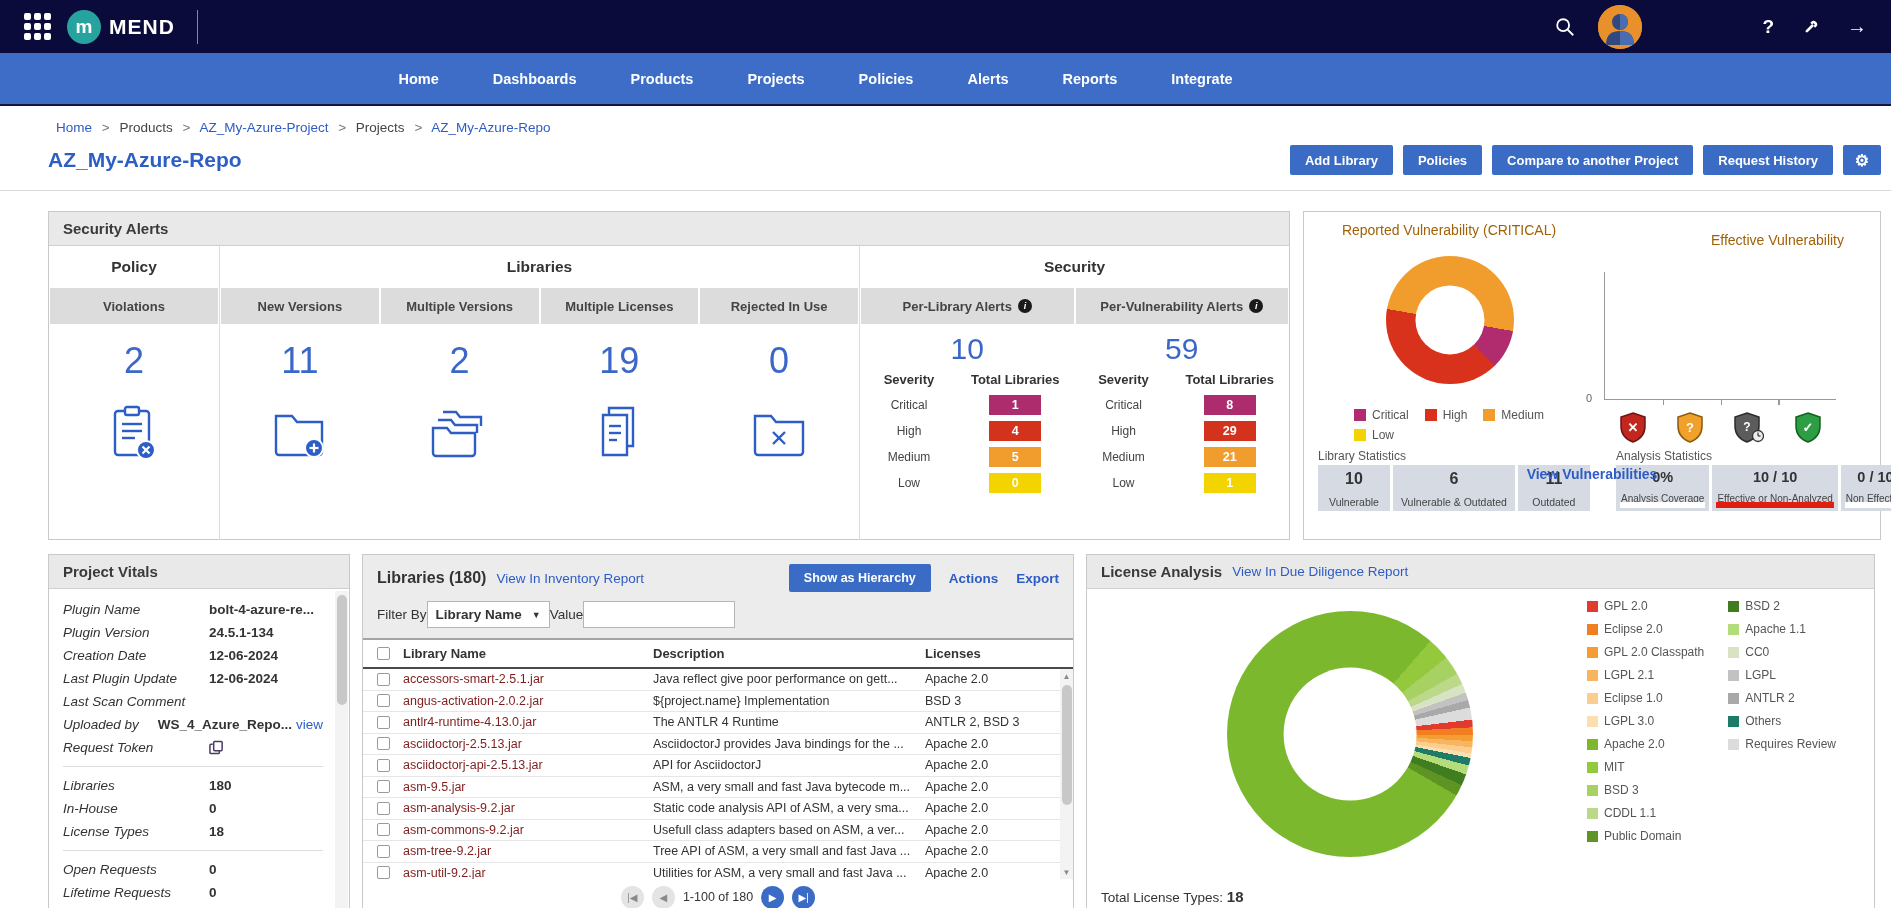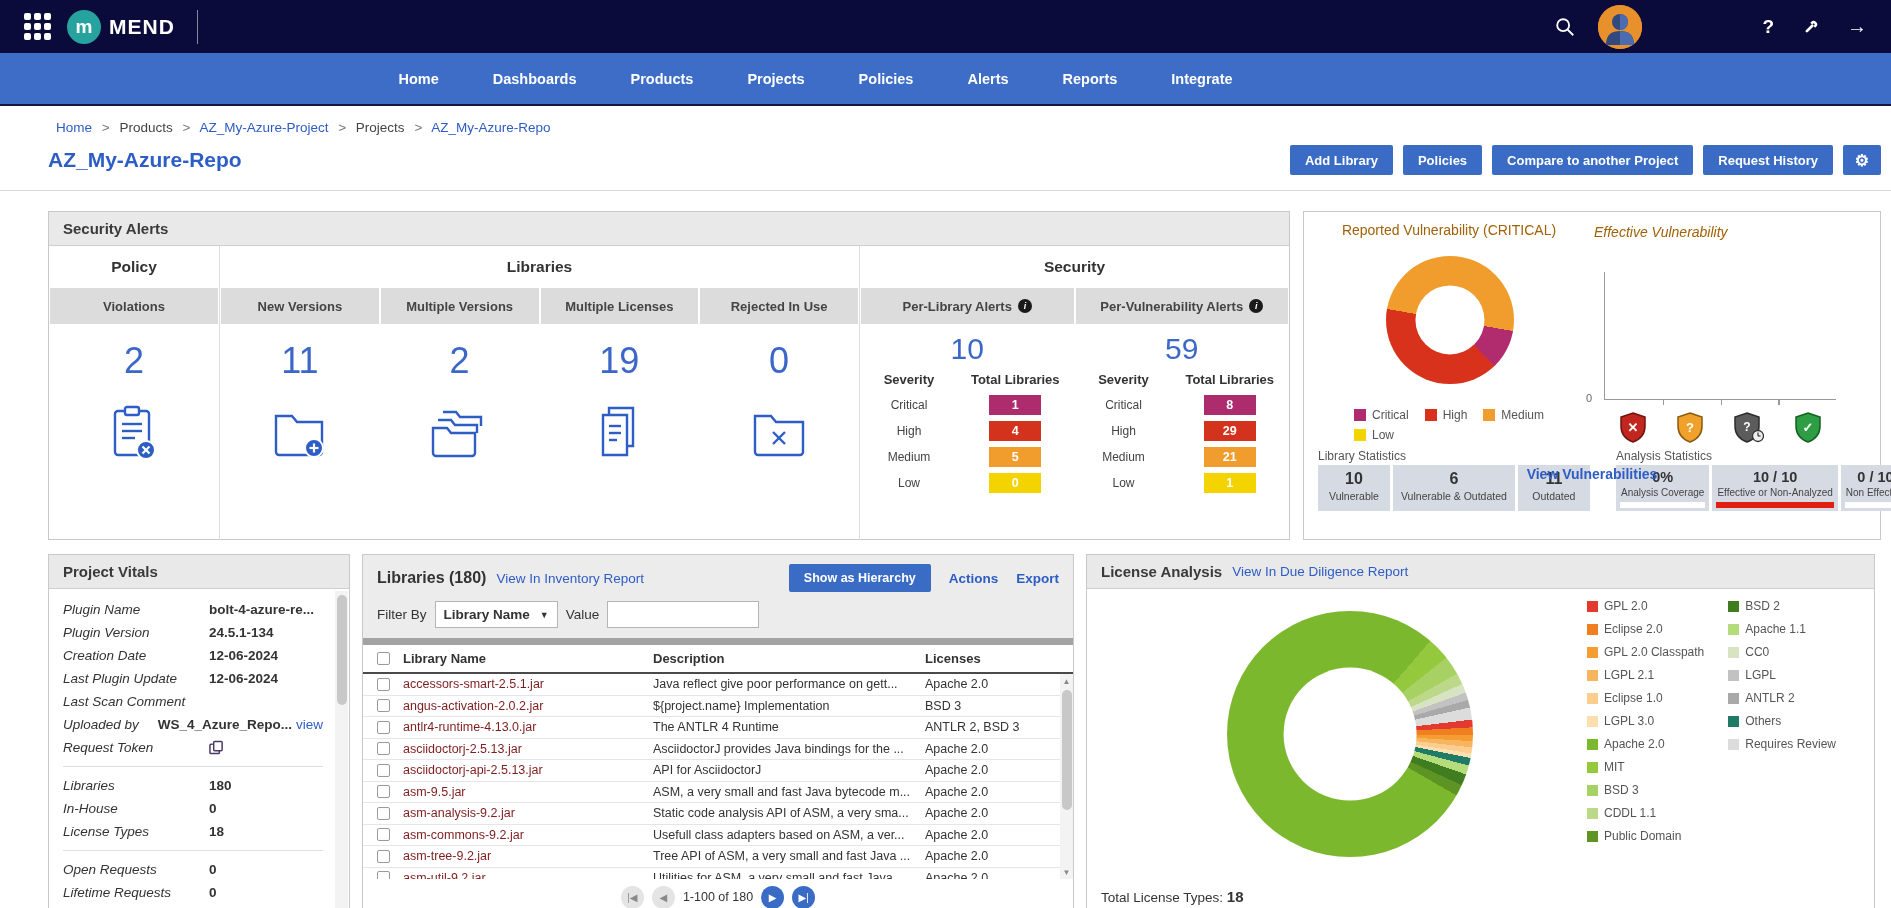--- a/index.html
+++ b/index.html
@@ -79,21 +79,21 @@
   .leg-it { display:flex; align-items:center; gap:6px; }
   .leg-sq { width:12px; height:12px; }
   .axis-area { position:absolute; left:300px; top:60px; width:232px; height:128px; border-left:1.5px solid #999; border-bottom:1.5px solid #999; }
   .axis-zero { position:absolute; left:282px; top:180px; font-size:11px; color:#666; }
   .tick { position:absolute; bottom:-6px; width:1.5px; height:6px; background:#999; }
   .shields { position:absolute; left:300px; top:200px; width:232px; display:flex; justify-content:space-around; }
   .statlabel { position:absolute; font-size:12px; color:#555; }
   .statrow { position:absolute; display:flex; gap:3px; }
   .sbox { background:#d5dae3; text-align:center; padding-top:5px; height:46px; }
   .sbox .sv { font-size:16px; font-weight:bold; color:#333; }
-  .sbox .sn { font-size:10.5px; color:#444; margin-top:2px; white-space:nowrap; }
+  .sbox .sn { font-size:10.5px; color:#444; margin-top:8px; white-space:nowrap; }
   .abox { height:46px; position:relative; padding-top:4px; }
   .abox .sv { font-size:14.5px; }
   .abox .sn { font-size:10px; }
   .abar { position:absolute; left:4px; right:4px; bottom:3px; height:6px; }
   .vlink { position:absolute; left:0; right:0; top:254px; text-align:center; font-size:14px; font-weight:bold; color:#2e5cc5; cursor:pointer; }
 
   
   .row2 { display:flex; margin:14px 10px 0 48px; align-items:flex-start; }
   .vitals-panel { width:302px; height:390px; position:relative; }
   .libs-panel { width:712px; height:362px; margin-left:12px; display:flex; flex-direction:column; }
@@ -103,28 +103,28 @@
   .vit-body { padding:9px 26px 0 14px; font-size:13.5px; color:#333; }
   .vrow { display:flex; line-height:23px; align-items:center; }
   .vrow .vl { width:146px; color:#333;font-style:italic; }
   .vrow .vv { font-weight:bold; color:#333; white-space:nowrap; }
   .vrow .vlink2 { color:#2e5cc5; font-weight:normal; margin-left:4px; cursor:pointer; }
   .vsep { border-top:1px solid #ddd; margin:7px 0; }
   .vscroll { position:absolute; right:1px; top:36px; bottom:18px; width:13px; background:#f3f3f3; }
   .vthumb { position:absolute; top:4px; left:1.5px; width:10px; height:110px; background:#c8c8c8; border-radius:5px; }
 
   
-  .libs-top { background:#ececec; padding:9px 14px 10px; border-bottom:7px solid #a3a3a3; }
+  .libs-top { background:#ececec; padding:9px 14px 10px; border-bottom:2px solid #a3a3a3; }
   .libs-title-row { display:flex; align-items:center; }
   .libs-title { font-size:16px; font-weight:bold; color:#333; }
   .inline-link { color:#2e5cc5; font-size:13.5px; margin-left:10px; cursor:pointer; }
   .libs-actions { margin-left:auto; display:flex; align-items:center; gap:18px; }
   .hier-btn { height:28px; font-size:12.5px; }
   .txt-link { color:#2e5cc5; font-size:13.5px; font-weight:bold; cursor:pointer; }
-  .filter-row { display:flex; align-items:center; margin-top:9px; font-size:13.5px; color:#333; gap:8px; }
+  .filter-row { display:flex; align-items:center; margin-top:9px; font-size:13.5px; color:#333; }
   .fselect { background:#fff; border:1px solid #b5b5b5; height:27px; display:flex; align-items:center; padding:0 8px; font-weight:bold; gap:10px; cursor:pointer; }
   .fselect .caret { font-size:9px; color:#333; }
   .finput { background:#fff; border:1px solid #b5b5b5; height:27px; width:152px; padding:0 6px; font-family:inherit; font-size:13px; }
   .tbl { flex:1; position:relative; overflow:hidden; }
   .trow { display:flex; align-items:center; height:21.5px; border-bottom:1px solid #e6e6e6; font-size:12.5px; }
   .thead-r { height:29px; border-bottom:2px solid #4a4a4a; font-size:13px; font-weight:bold; color:#333; }
   .c-chk { width:40px; display:flex; justify-content:center; }
   .chk { width:13px; height:13px; border:1.5px solid #9a9a9a; border-radius:2px; background:#fff; cursor:pointer; }
   .c-name { width:250px; color:#7f1d1d; cursor:pointer; white-space:nowrap; overflow:hidden; }
   .thead-r .c-name { color:#333; cursor:default; }
@@ -430,21 +430,21 @@
             <span class="leg-it">
               <span class="leg-sq" style="background: rgb(240, 157, 46);"></span>
               <span>Medium</span>
             </span>
             <span class="leg-it">
               <span class="leg-sq" style="background: rgb(244, 212, 0);"></span>
               <span>Low</span>
             </span>
           </div>
 
-        <div class="vchart-title" style="left:290px;width:250px;text-align:left;top:12px;font-style:italic;">Effective Vulnerability</div>
+        <div class="vchart-title" style="left:290px;width:250px;text-align:right;top:20px;">Effective Vulnerability</div>
         <div class="axis-area">
           <span class="tick" style="left:25%;"></span>
             <span class="tick" style="left:50%;"></span>
             <span class="tick" style="left:75%;"></span>
         </div>
         <span class="axis-zero">0</span>
         <div class="shields">
           <span>
             <svg width="30" height="31" viewBox="0 0 30 31">
                 <path d="M15 1 L27 5 V14 C27 22 22 27.5 15 30 C8 27.5 3 22 3 14 V5 Z" fill="#c1271f" stroke="#6d1511" stroke-width="1.5"></path>

